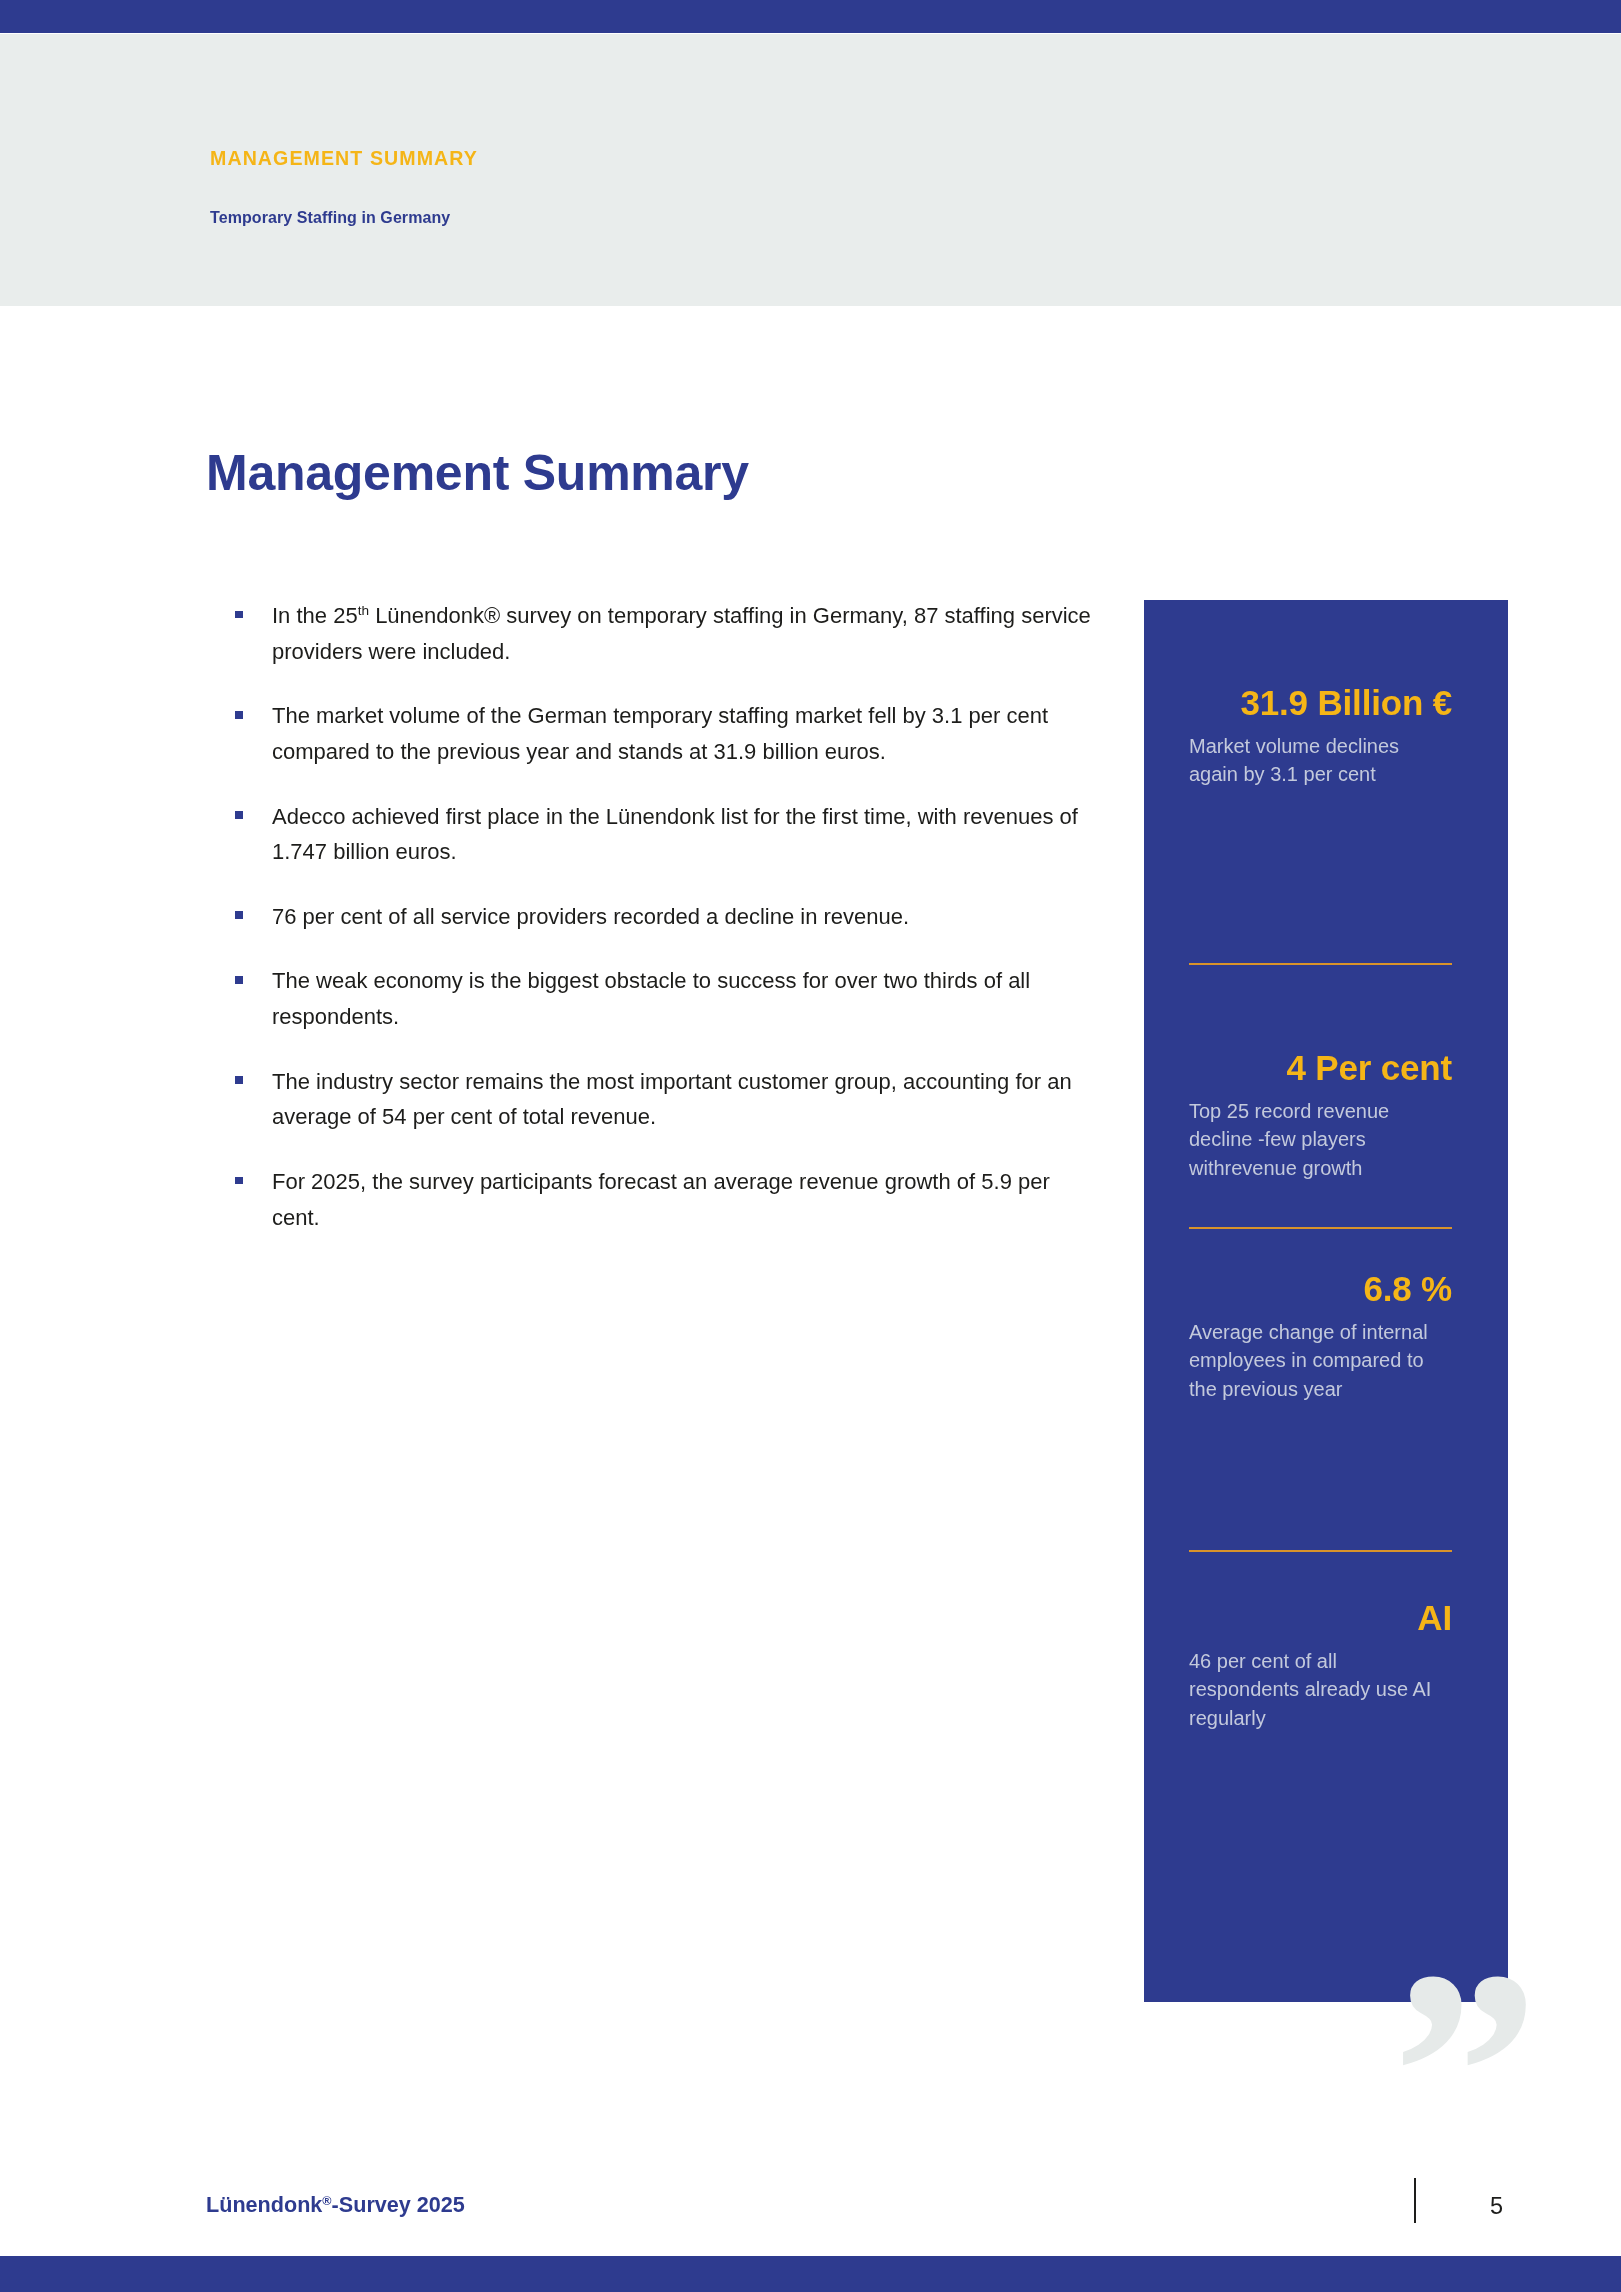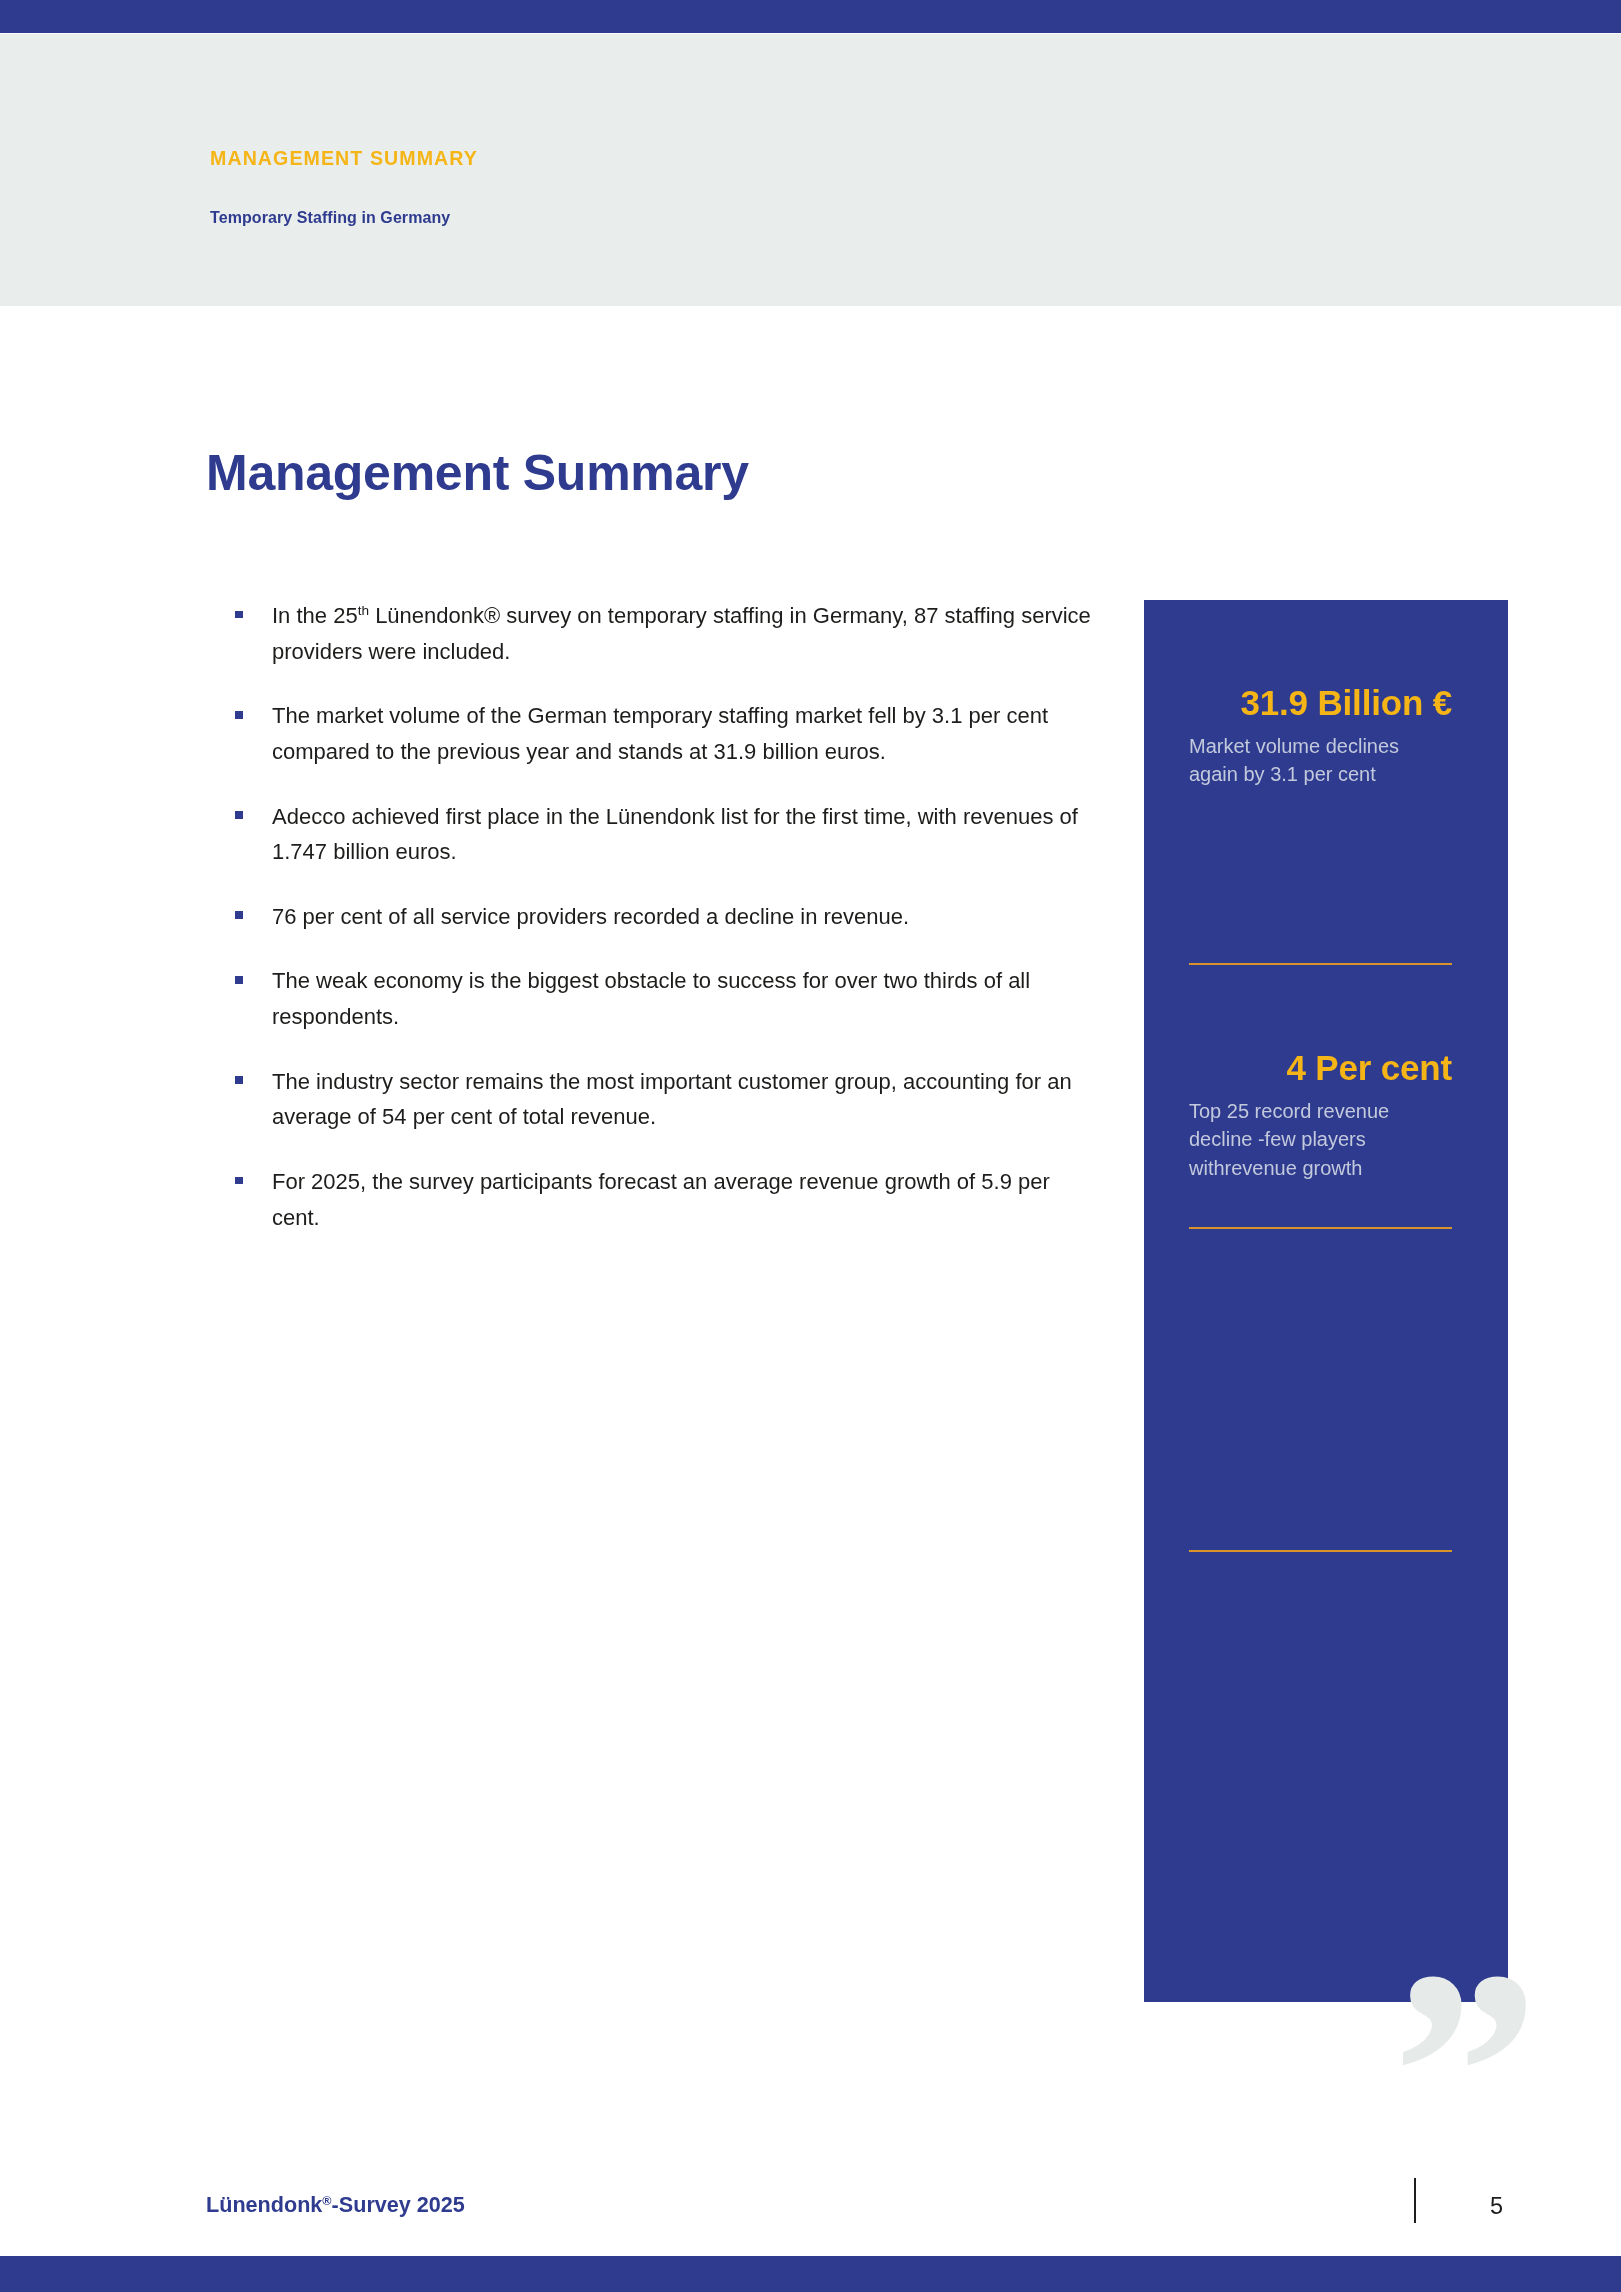--- a/index.html
+++ b/index.html
@@ -237,22 +237,30 @@
       <div class="stat-caption">Market volume declines again by 3.1 per cent</div>
     </div>
     <div class="stat-rule rule-1"></div>
 
     <div class="stat stat-2">
       <div class="stat-value">4 Per cent</div>
       <div class="stat-caption">Top 25 record revenue decline -few players withrevenue growth</div>
     </div>
     <div class="stat-rule rule-2"></div>
 
+    <div class="stat stat-3">
+      <div class="stat-value">6.8 %</div>
+      <div class="stat-caption">Average change of internal employees in compared to the previous year</div>
+    </div>
     <div class="stat-rule rule-3"></div>
 
+    <div class="stat stat-4">
+      <div class="stat-value">AI</div>
+      <div class="stat-caption">46 per cent of all respondents already use AI regularly</div>
+    </div>
 
   </aside>
 
   <div class="quote-deco">”</div>
 
   <div class="footer-brand"><span>Lünendonk</span><sup>®</sup><span>-Survey 2025</span></div>
 
   <div class="footer-sep"></div>
   <div class="footer-pageno">5</div>
 

